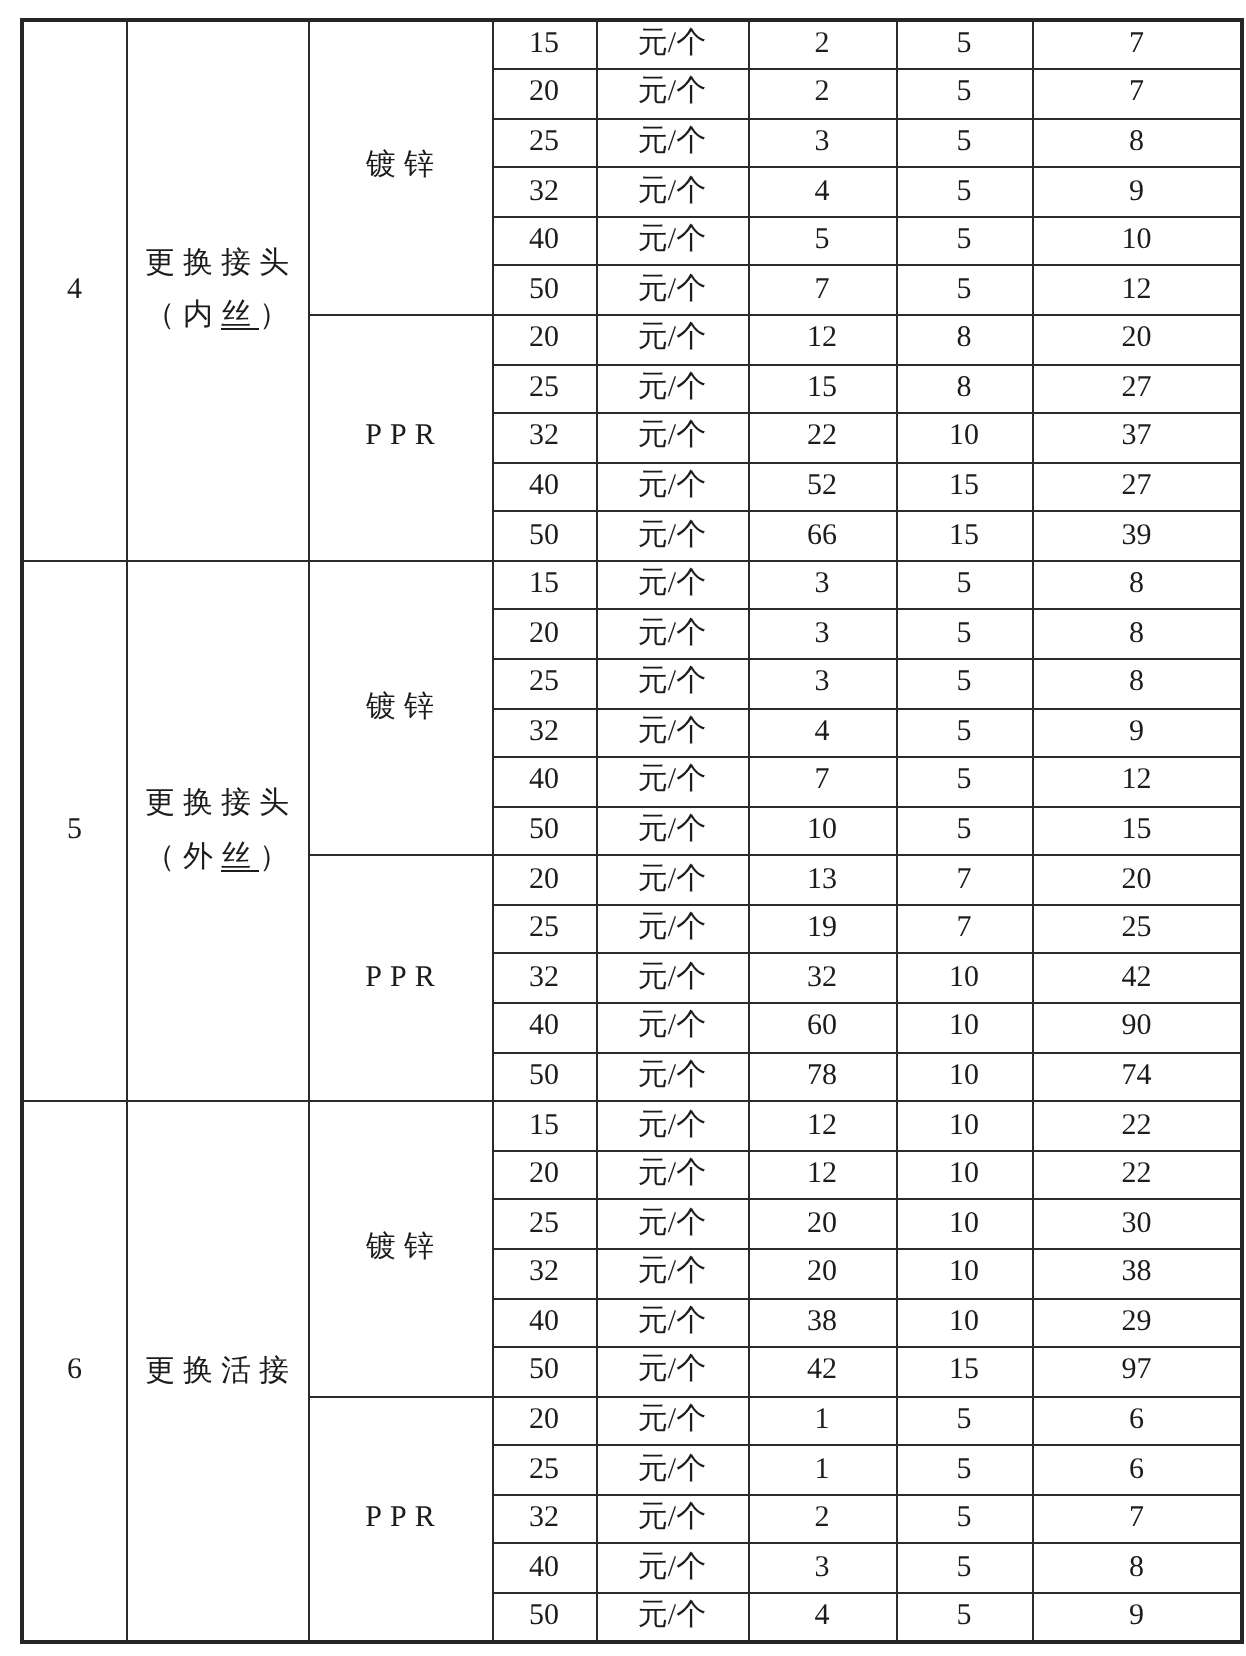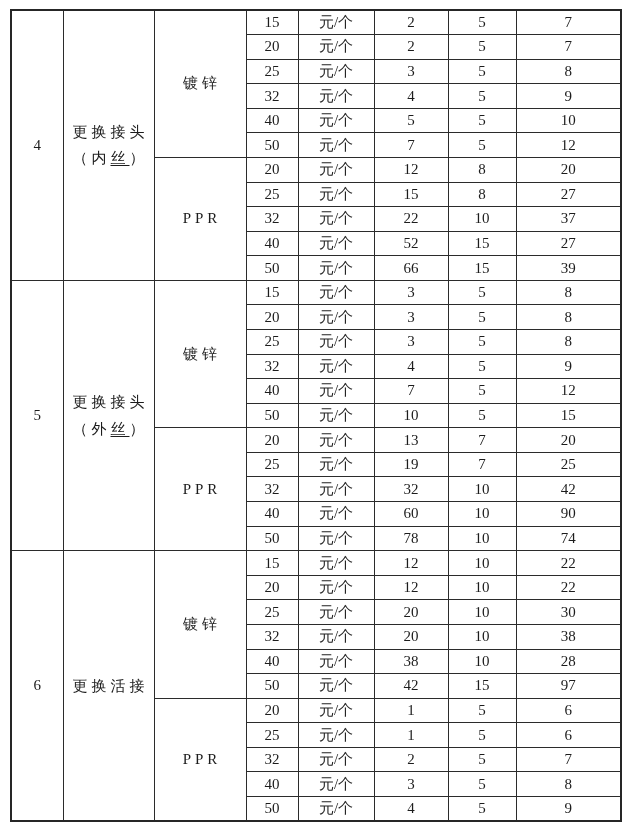--- a/index.html
+++ b/index.html
@@ -266,21 +266,21 @@
           <td>元/个</td>
           <td>20</td>
           <td>10</td>
           <td>38</td>
         </tr>
         <tr>
           <td>40</td>
           <td>元/个</td>
           <td>38</td>
           <td>10</td>
-          <td>28</td>
+          <td>29</td>
         </tr>
         <tr>
           <td>50</td>
           <td>元/个</td>
           <td>42</td>
           <td>15</td>
           <td>97</td>
         </tr>
         <tr>
           <td class="material-cell" rowspan="5">PPR</td>

